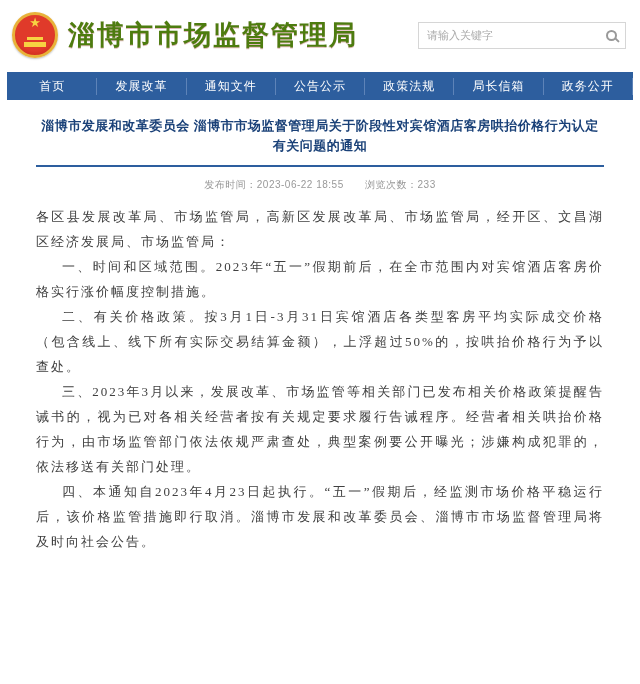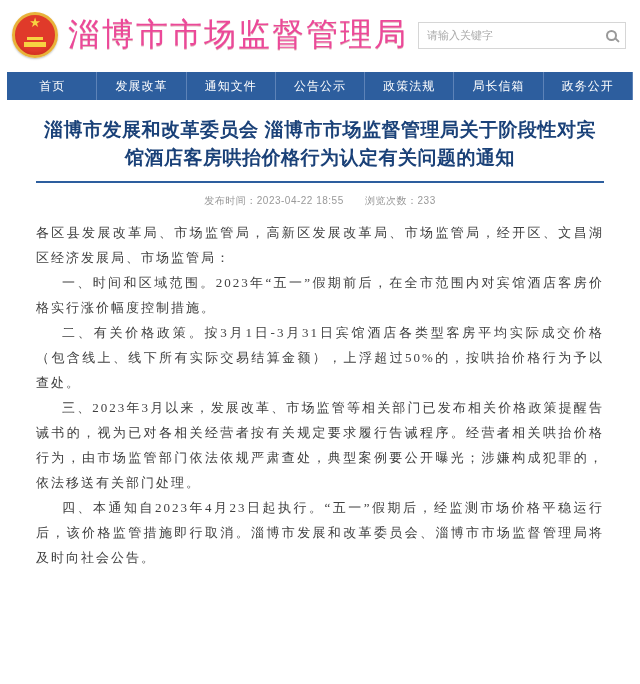--- a/index.html
+++ b/index.html
@@ -12,43 +12,43 @@
   .emblem { width:46px; height:46px; border-radius:50%;
             background:radial-gradient(circle at 50% 42%, #e03a2a 0 60%, #c01f16 100%);
             border:3px solid #e8b23a; position:relative; flex:0 0 auto;
             box-shadow:0 1px 2px rgba(0,0,0,0.25); }
   .emblem .star { position:absolute; top:1px; left:50%; transform:translateX(-50%);
                   color:#f7d342; font-size:13px; line-height:13px; }
   .emblem .gate { position:absolute; bottom:8px; left:50%; transform:translateX(-50%);
                   width:22px; height:10px; }
   .emblem .gate::before { content:""; position:absolute; top:0; left:3px; right:3px; height:3px; background:#f7d342; }
   .emblem .gate::after  { content:""; position:absolute; bottom:0; left:0; right:0; height:5px; background:#f7d342; }
-  .site-title { color:#ec4899; font-size:32px; font-weight:normal; letter-spacing:2px; margin-left:10px;
+  .site-title { color:#4d7c0f; font-size:27px; font-weight:bold; letter-spacing:2px; margin-left:10px;
                 text-shadow:0 1px 0 rgba(150,20,20,0.3); }
 
   .search-box { margin-left:auto; width:208px; height:27px; border:1px solid #d6d6d6;
                 display:flex; align-items:center; padding:0 8px; background:#fff; }
   .search-input { border:none; outline:none; flex:1; font-size:11px; color:#333;
                   font-family:"Liberation Sans", sans-serif; }
   .search-input::placeholder { color:#aaa; }
   .mag { width:11px; height:11px; border:2px solid #999; border-radius:50%; position:relative; flex:0 0 auto; }
   .mag::after { content:""; position:absolute; width:6px; height:2px; background:#999;
                 right:-5px; bottom:-2px; transform:rotate(45deg); border-radius:1px; }
 
   
-  .nav { margin:2px 7px 0 7px; height:28px; background:#2d5e9e; display:flex; }
+  .nav { margin:2px 7px 0 7px; height:28px; background:#2d5e9e; display:flex;align-items:center; }
   .nav-item { flex:1; display:flex; align-items:center; justify-content:center;
               color:#ffffff; font-size:12px; letter-spacing:1px; cursor:pointer;
               border-right:1px solid #5d83b8; }
   .nav-item:first-child { border-left:1px solid #2d5e9e; }
 
   
   .content { padding:14px 36px 0 36px; }
-  .article-title { color:#1a4178; font-size:19px; font-weight:bold; text-align:center;
-                   line-height:28px; letter-spacing:0.5px; margin-top:2px;
+  .article-title { color:#1a4178; font-size:13px; font-weight:bold; text-align:center;
+                   line-height:20px; letter-spacing:0.5px; margin-top:2px;
                    font-family:"Liberation Sans", sans-serif; }
   .title-rule { height:2px; background:#2d5e9e; margin-top:9px; }
   .meta { text-align:center; font-size:10px; color:#999; margin-top:11px; letter-spacing:0.5px; }
   .meta span { margin:0 9px; }
 
   .body-text { margin-top:12px; font-family:"Liberation Serif","DejaVu Serif",serif;
                font-size:13px; color:#404040; line-height:25px; letter-spacing:2px;
                text-align:justify; }
   .body-text p { text-indent:2em; }
   .body-text p.no-indent { text-indent:0; }
@@ -77,21 +77,21 @@
   <div class="nav-item">公告公示</div>
   <div class="nav-item">政策法规</div>
   <div class="nav-item">局长信箱</div>
   <div class="nav-item">政务公开</div>
 </div>
 
 <div class="content">
   <div class="article-title">淄博市发展和改革委员会 淄博市市场监督管理局关于阶段性对宾馆酒店客房哄抬价格行为认定有关问题的通知</div>
   <div class="title-rule"></div>
   <div class="meta">
-    <span>发布时间：2023-04-22 18:55</span>
+    <span>发布时间：2023-06-22 18:55</span>
     <span>浏览次数：233</span>
   </div>
 
   <div class="body-text">
     <p class="no-indent">各区县发展改革局、市场监管局，高新区发展改革局、市场监管局，经开区、文昌湖区经济发展局、市场监管局：</p>
     <p>一、时间和区域范围。2023年“五一”假期前后，在全市范围内对宾馆酒店客房价格实行涨价幅度控制措施。</p>
     <p>二、有关价格政策。按3月1日-3月31日宾馆酒店各类型客房平均实际成交价格（包含线上、线下所有实际交易结算金额），上浮超过50%的，按哄抬价格行为予以查处。</p>
     <p>三、2023年3月以来，发展改革、市场监管等相关部门已发布相关价格政策提醒告诫书的，视为已对各相关经营者按有关规定要求履行告诫程序。经营者相关哄抬价格行为，由市场监管部门依法依规严肃查处，典型案例要公开曝光；涉嫌构成犯罪的，依法移送有关部门处理。</p>
     <p>四、本通知自2023年4月23日起执行。“五一”假期后，经监测市场价格平稳运行后，该价格监管措施即行取消。淄博市发展和改革委员会、淄博市市场监督管理局将及时向社会公告。</p>
   </div>

